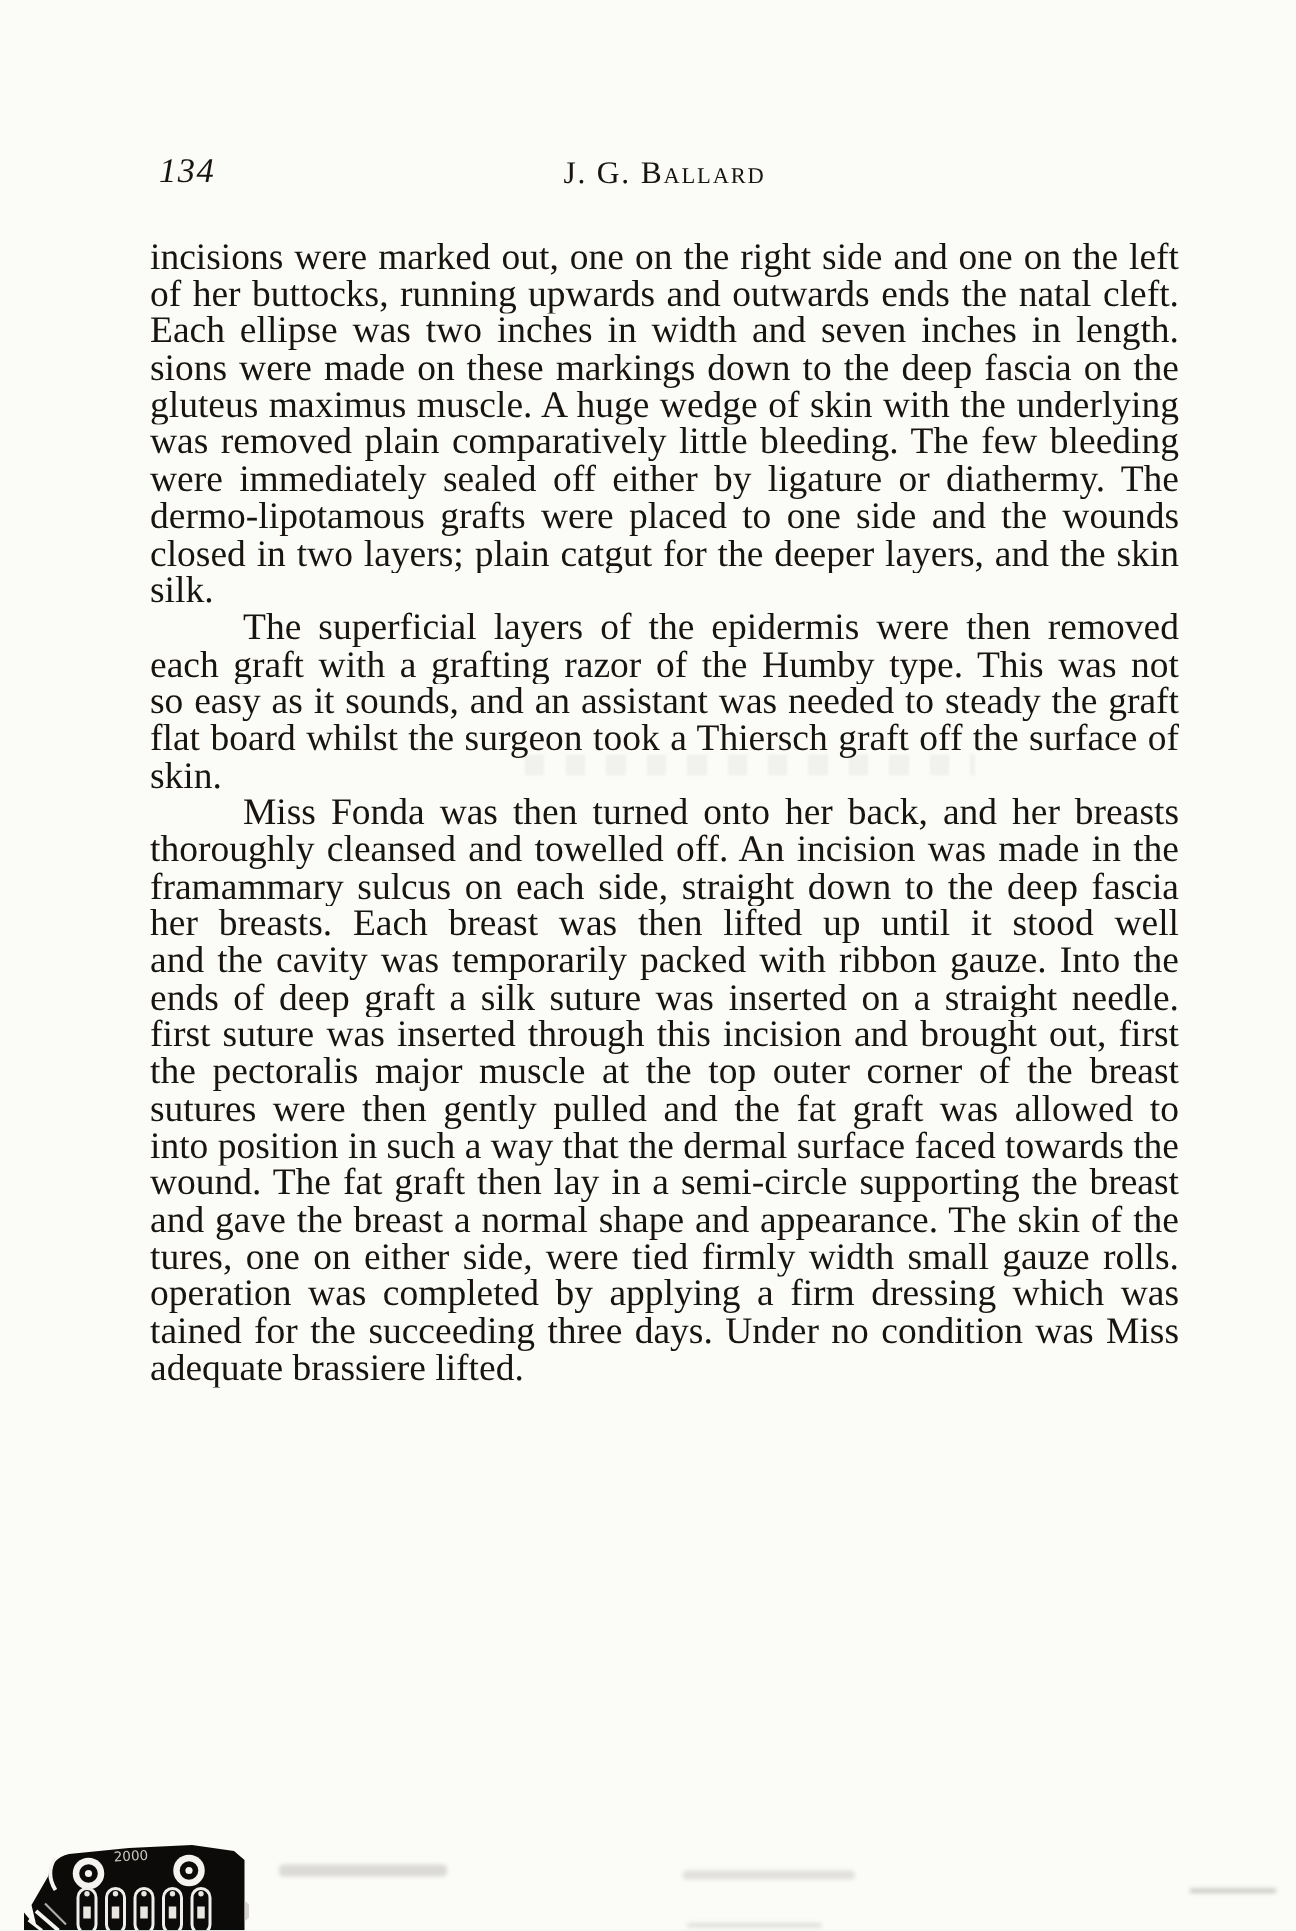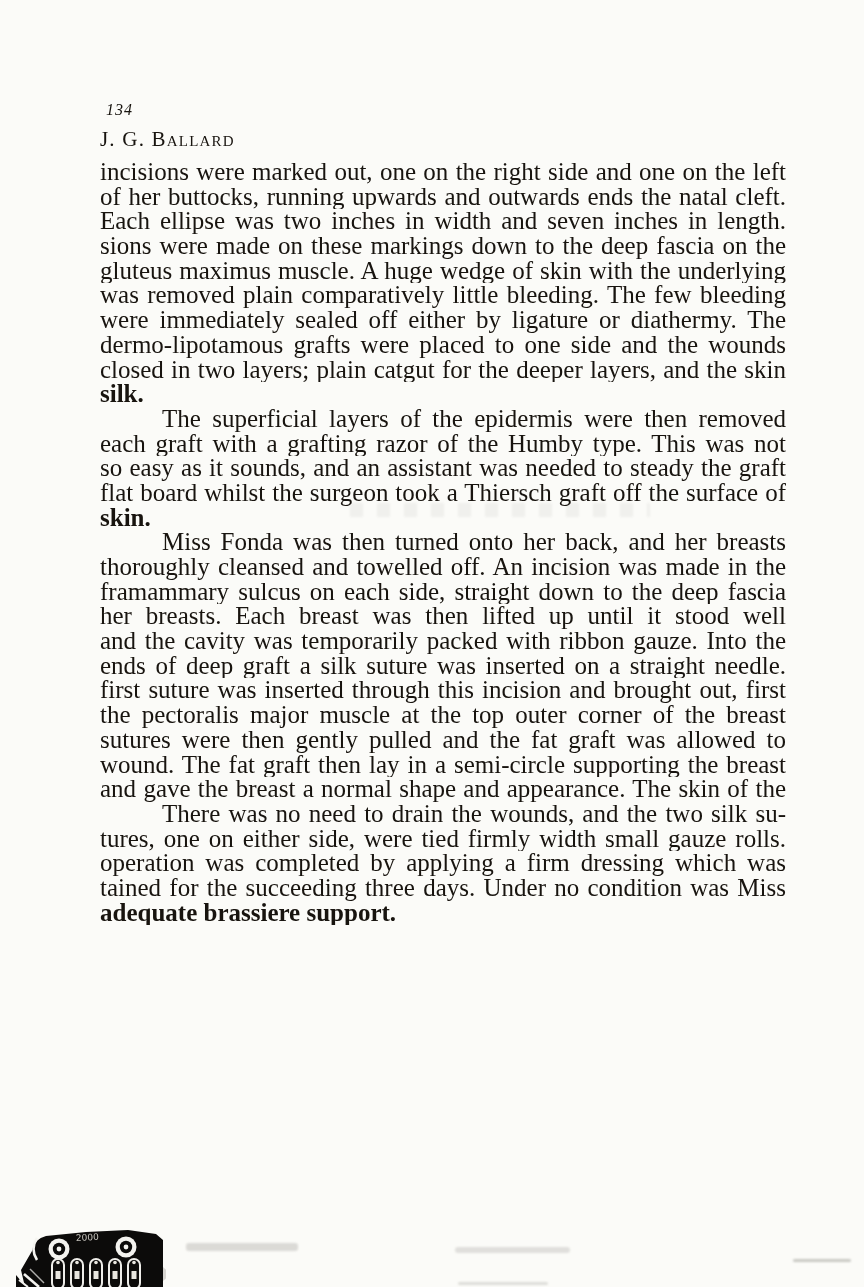--- a/index.html
+++ b/index.html
@@ -15,46 +15,46 @@
     overflow:hidden;
     color:#18140f;
   }
   
   .header {
     position:absolute;
     top:101px; left:100px; width:686px; height:32px;
   }
   .page-number {
     position:absolute; left:6px; top:0;
-    font-size:16px; font-style:italic;
+    font-size:23px; font-style:italic;
     letter-spacing:1px;
     font-family:Liberation Serif, serif;
   }
   .running-header {
     position:absolute; left:0; top:2px; width:100%;
+    text-align:center;
     font-size:21px;
     font-variant:small-caps;
     letter-spacing:1.2px;
-    margin-top:24px;
   }
   
   .body-text {
     position:absolute;
     left:100px; top:160px; width:686px;
     font-size:25px;
     line-height:24.7px;
   }
   .paragraph { margin:0; }
   .line {
     height:24.7px;
     overflow:hidden;
     text-align:justify;
     text-align-last:justify;
   }
-  .line.last { text-align-last:left;font-weight:bold; }
+  .line.last { text-align-last:left; }
   .line.indent { padding-left:62px; }
   
   .ghost-row {
     position:absolute;
     left:350px; top:503px; width:300px; height:14px;
     background:repeating-linear-gradient(90deg,
       rgba(110,110,105,0.14) 0px, rgba(110,110,105,0.14) 13px,
       transparent 13px, transparent 27px);
     filter:blur(1.2px);
     opacity:.55;
@@ -104,29 +104,29 @@
       <div class="paragraph">
         <div class="line indent">Miss Fonda was then turned onto her back, and her breasts were</div>
         <div class="line">thoroughly cleansed and towelled off. An incision was made in the in-</div>
         <div class="line">framammary sulcus on each side, straight down to the deep fascia under</div>
         <div class="line">her breasts. Each breast was then lifted up until it stood well forward,</div>
         <div class="line">and the cavity was temporarily packed with ribbon gauze. Into the two</div>
         <div class="line">ends of deep graft a silk suture was inserted on a straight needle. The</div>
         <div class="line">first suture was inserted through this incision and brought out, first over</div>
         <div class="line">the pectoralis major muscle at the top outer corner of the breast area. The</div>
         <div class="line">sutures were then gently pulled and the fat graft was allowed to slide</div>
+        <div class="line">into position in such a way that the dermal surface faced towards the</div>
         <div class="line">wound. The fat graft then lay in a semi-circle supporting the breast tissue</div>
         <div class="line">and gave the breast a normal shape and appearance. The skin of the</div>
       </div>
       <div class="paragraph">
-        <div class="line indent">There was no need to drain the wounds, and the two silk su-</div>
         <div class="line">tures, one on either side, were tied firmly width small gauze rolls. The</div>
         <div class="line">operation was completed by applying a firm dressing which was main-</div>
         <div class="line">tained for the succeeding three days. Under no condition was Miss Fonda</div>
-        <div class="line last">adequate brassiere support.</div>
+        <div class="line last">adequate brassiere lifted.</div>
       </div>
     </div>
 
   <div class="ghost-row"></div>
 
   <svg class="corner-artifact" viewBox="0 0 150 58" xmlns="http://www.w3.org/2000/svg" aria-hidden="true">
 
     <path d="M5 41 L16 22 Q18 10 30 7 L70 3 L112 1 L140 5 L147 11 L147 58 L9 58 Z" fill="#0c0b0a"></path>
     <path d="M0 46 L10 58 L0 58 Z" fill="#0c0b0a"></path>
 

